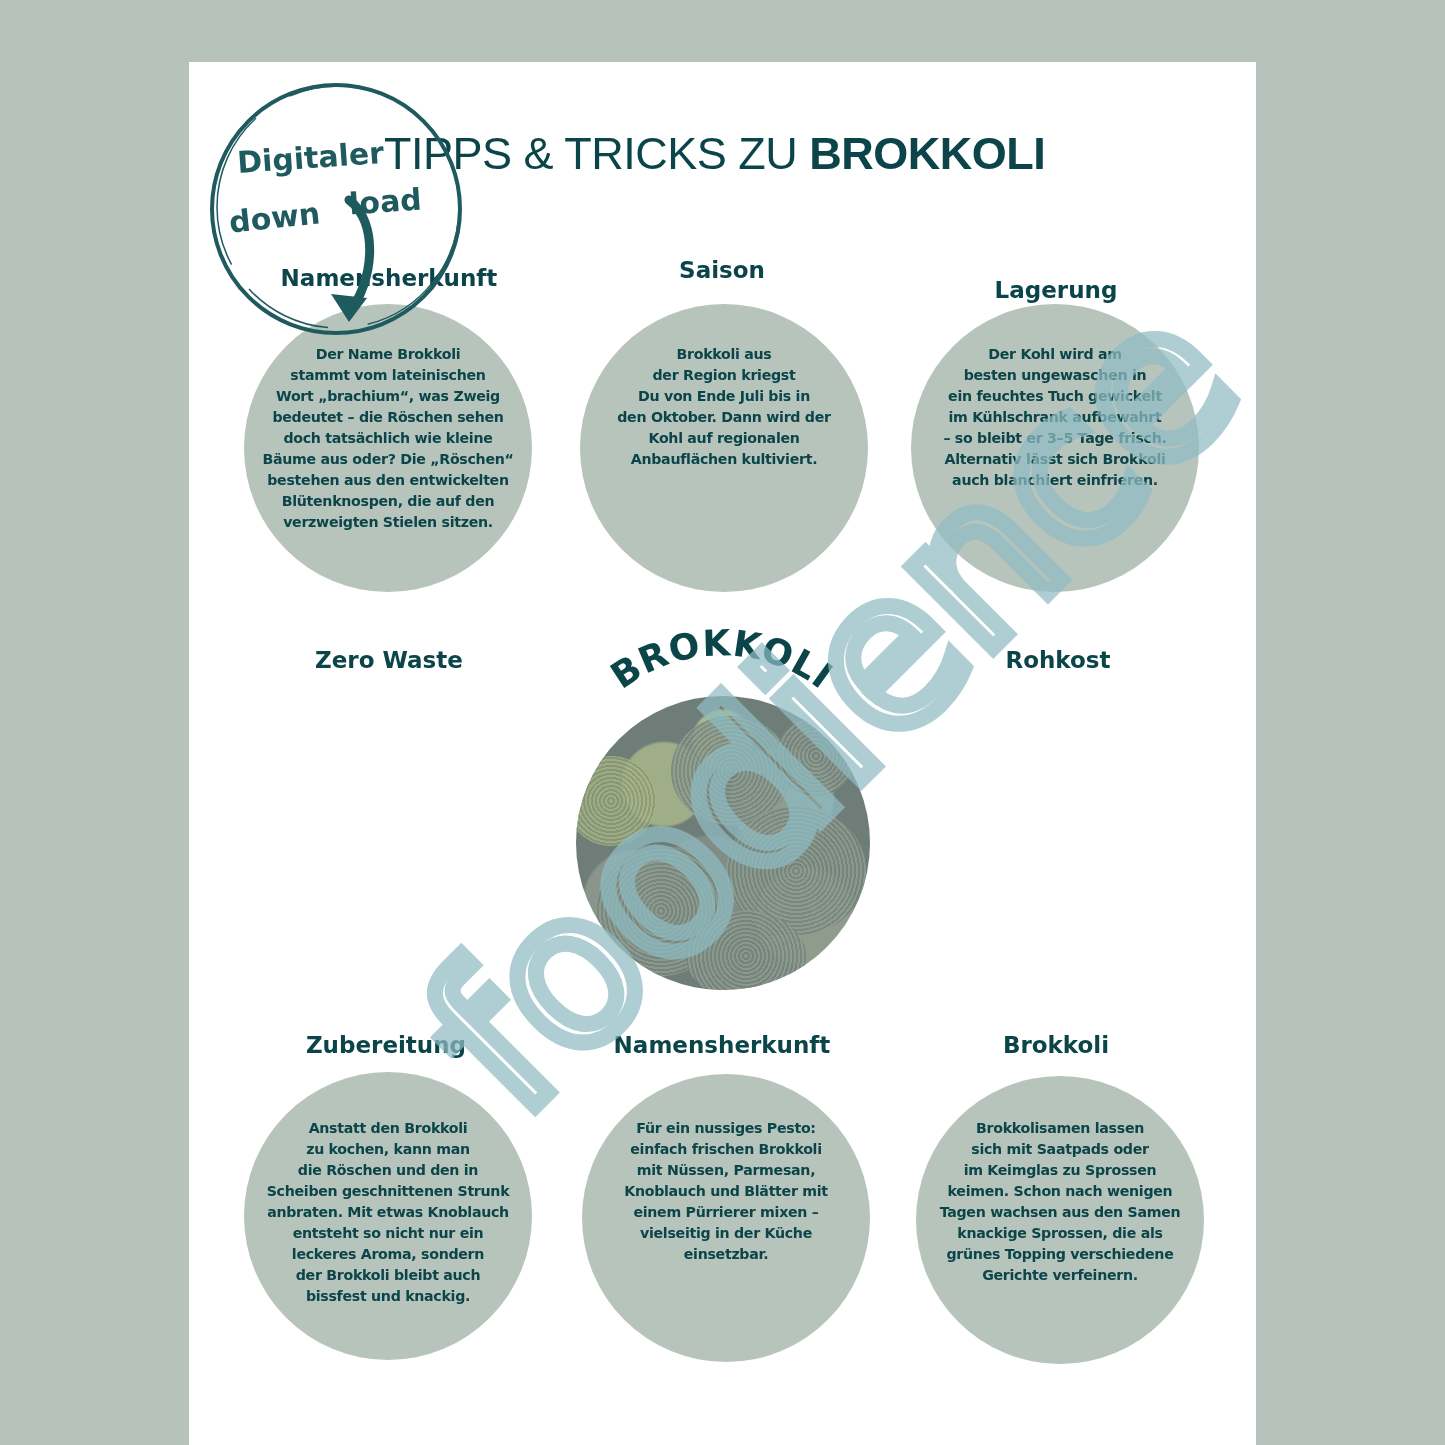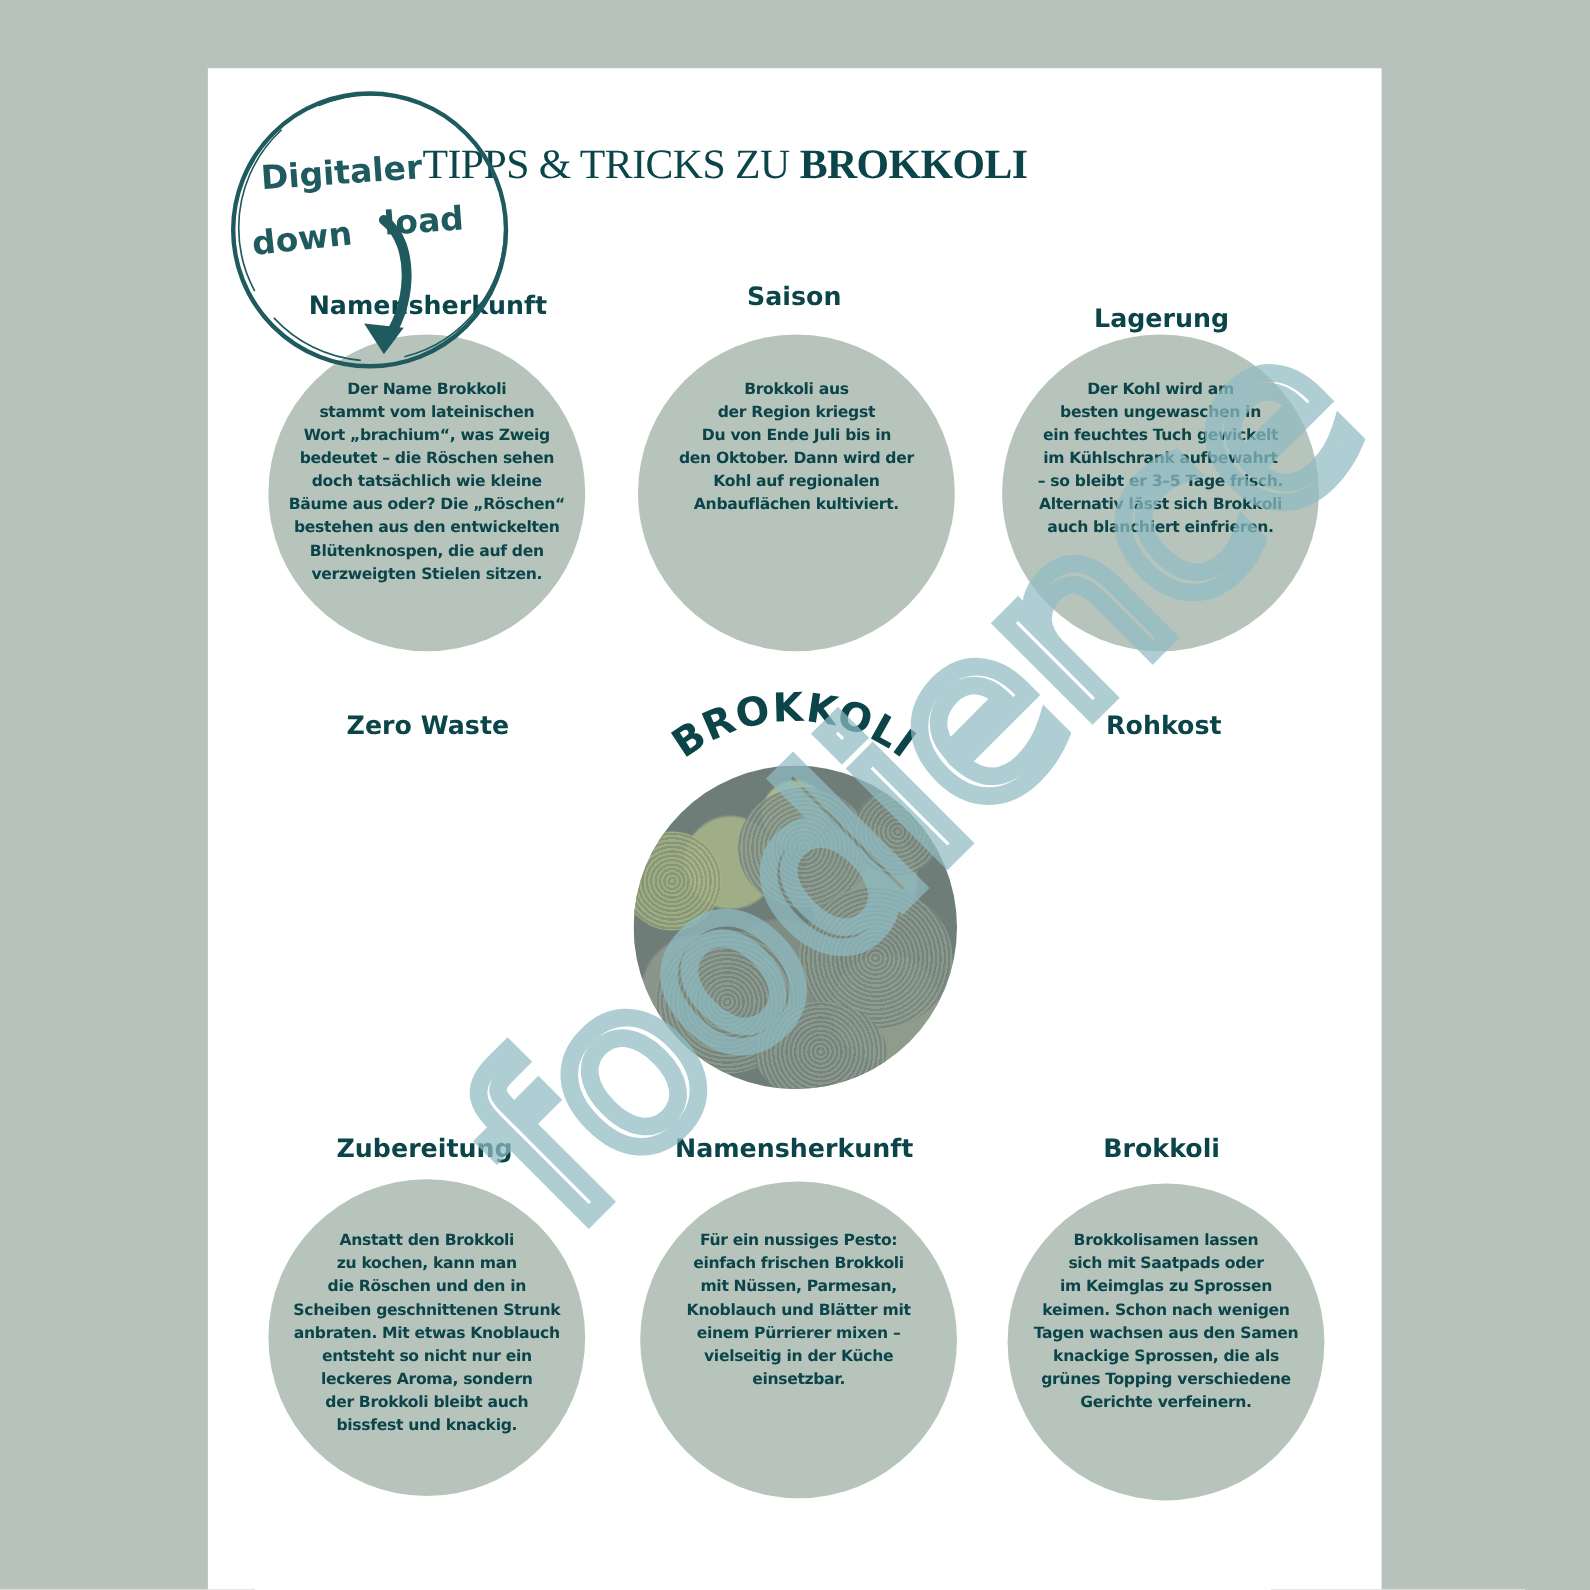--- a/index.html
+++ b/index.html
@@ -13,25 +13,25 @@
     .page {
       position: absolute;
       left: 189px; top: 62px;
       width: 1067px; height: 1383px;
       background: #ffffff;
       overflow: hidden;
     }
     .title {
       position: absolute;
       left: 195px; top: 66px;
-      font-size: 38px;
+      font-size: 45px;
       color: #0b4549;
       letter-spacing: -0.5px;
       white-space: nowrap;
-      font-family: Liberation Serif, serif;
+      font-family: Liberation Sans, sans-serif;
     }
     .title .light { font-weight: 400; }
     .title .bold { font-weight: 700; }
 
     .card-title {
       position: absolute;
       width: 300px;
       text-align: center;
       font-size: 23px;
       font-weight: 700;

